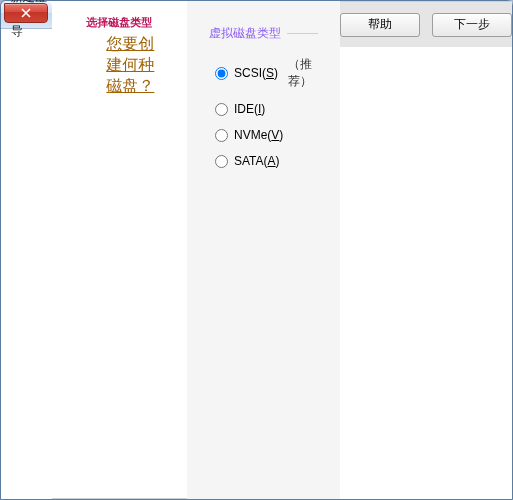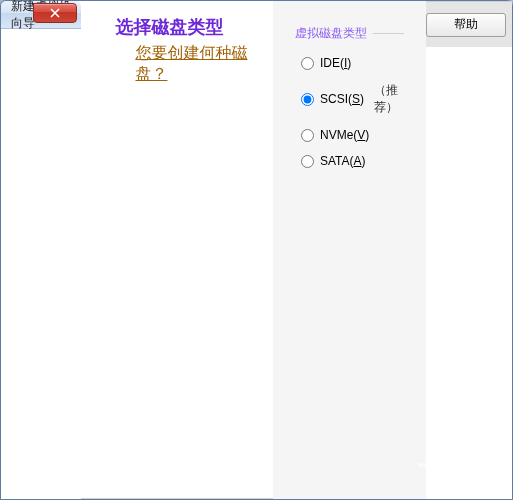--- a/index.html
+++ b/index.html
@@ -53,22 +53,22 @@
   box-shadow: inset 0 1px 0 rgba(255,255,255,0.3);
 }
 .close-btn svg { width: 10px; height: 10px; }
 .header-area {
   background: #fff;
   padding: 14px 20px 16px 34px;
   border-bottom: 1px solid #d0d0d0;
 }
 .header-title {
   font-weight: bold;
-  font-size: 18px;
-  color: #6d28d9;
+  font-size: 11px;
+  color: #be185d;
   margin-bottom: 4px;
 }
 .header-sub {
   font-size: 16px;
   color: #a16207;
   padding-left: 20px;
   text-decoration: underline;
 }
 .content {
   flex: 1;
@@ -172,47 +172,48 @@
     <div class="header-sub">您要创建何种磁盘？</div>
   </div>
 
   <div class="content">
     <div class="fieldset">
       <div class="group-line"></div>
       <span class="group-label">虚拟磁盘类型</span>
       <div class="options">
 
         <div class="option-row">
-          <input type="radio" name="disktype" style="">
-          <label><span>IDE(</span><span class="mnemonic">I</span><span>)</span></label>
-        </div>
-
-        <div class="option-row">
           <input type="radio" name="disktype" checked="" style="">
           <label><span>SCSI(</span><span class="mnemonic">S</span><span>)</span></label>
           <span class="recommend">（推荐）</span>
         </div>
 
         <div class="option-row">
           <input type="radio" name="disktype" style="">
+          <label><span>IDE(</span><span class="mnemonic">I</span><span>)</span></label>
+        </div>
+
+        <div class="option-row">
+          <input type="radio" name="disktype" style="">
           <label><span>NVMe(</span><span class="mnemonic">V</span><span>)</span></label>
         </div>
 
         <div class="option-row">
           <input type="radio" name="disktype" style="">
           <label><span>SATA(</span><span class="mnemonic">A</span><span>)</span></label>
         </div>
 
       </div>
     </div>
   </div>
 
   <div class="footer">
     <button class="btn">帮助</button>
     <div class="spacer"></div>
+    <button class="btn next">下一步</button>
   </div>
 
   <svg class="watermark" viewBox="0 0 150 60">
     <g fill="none" stroke="#ffffff" stroke-width="4" opacity="0.9">
       <path d="M70 45 L95 25 L120 45 L120 58 L70 58 Z"></path>
       <rect x="85" y="40" width="10" height="18"></rect>
       <path d="M55 35 L75 35"></path>
     </g>
   </svg>
 

